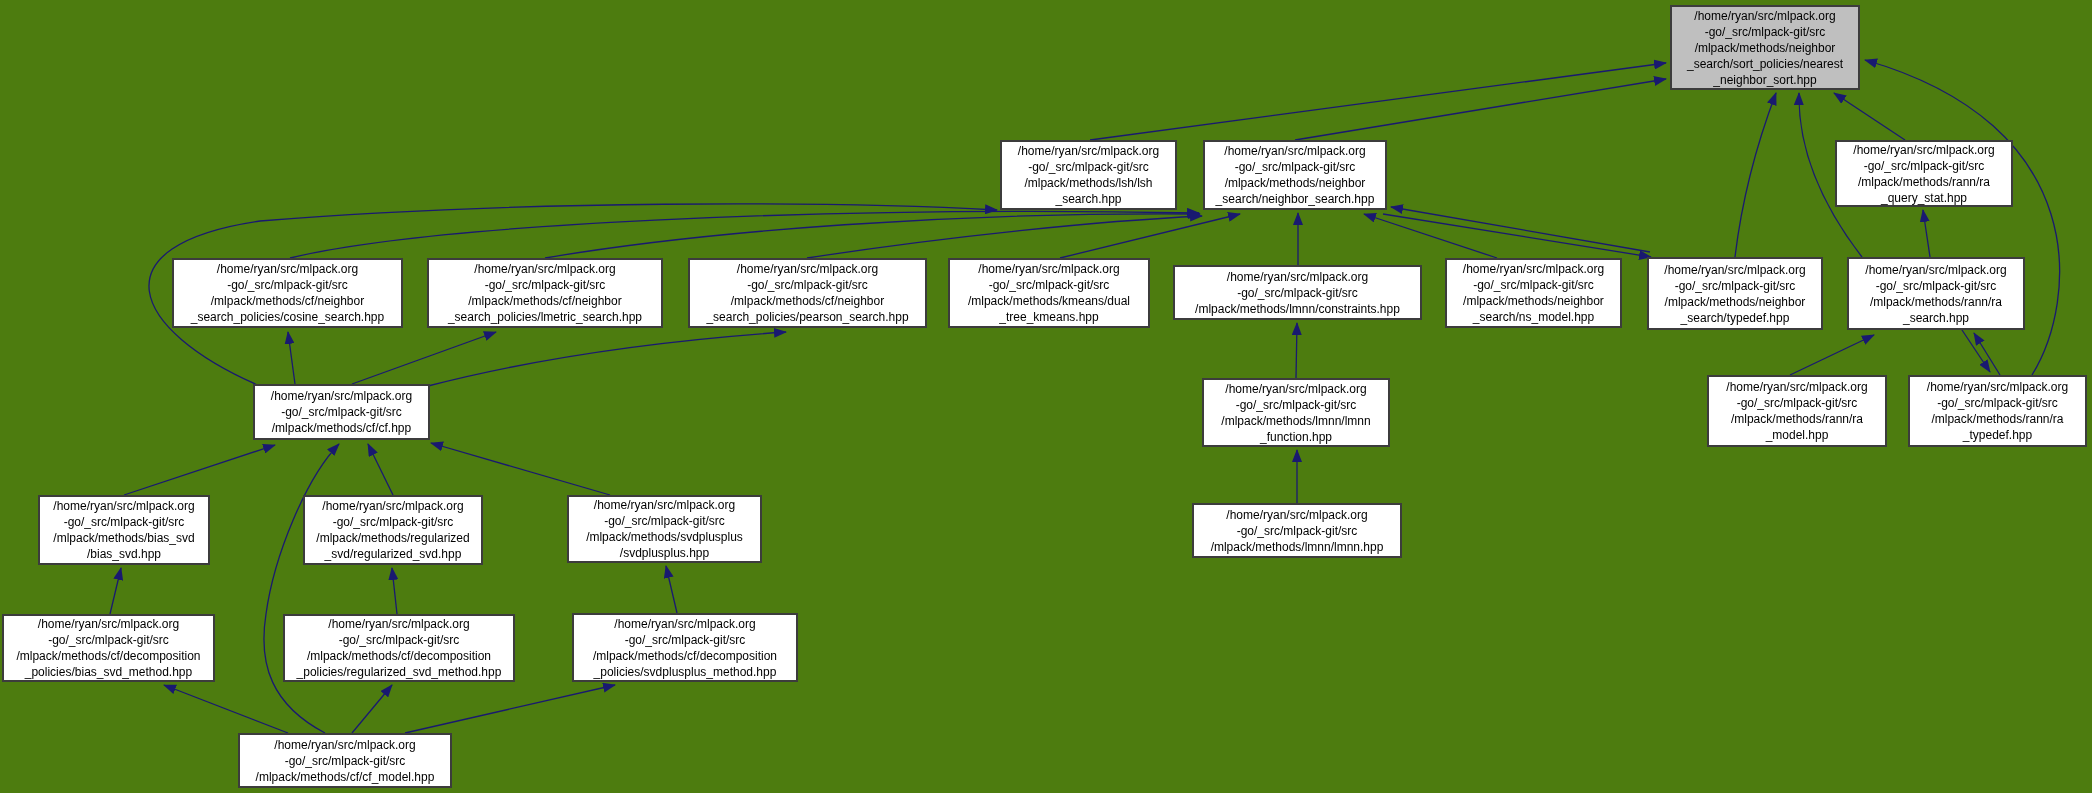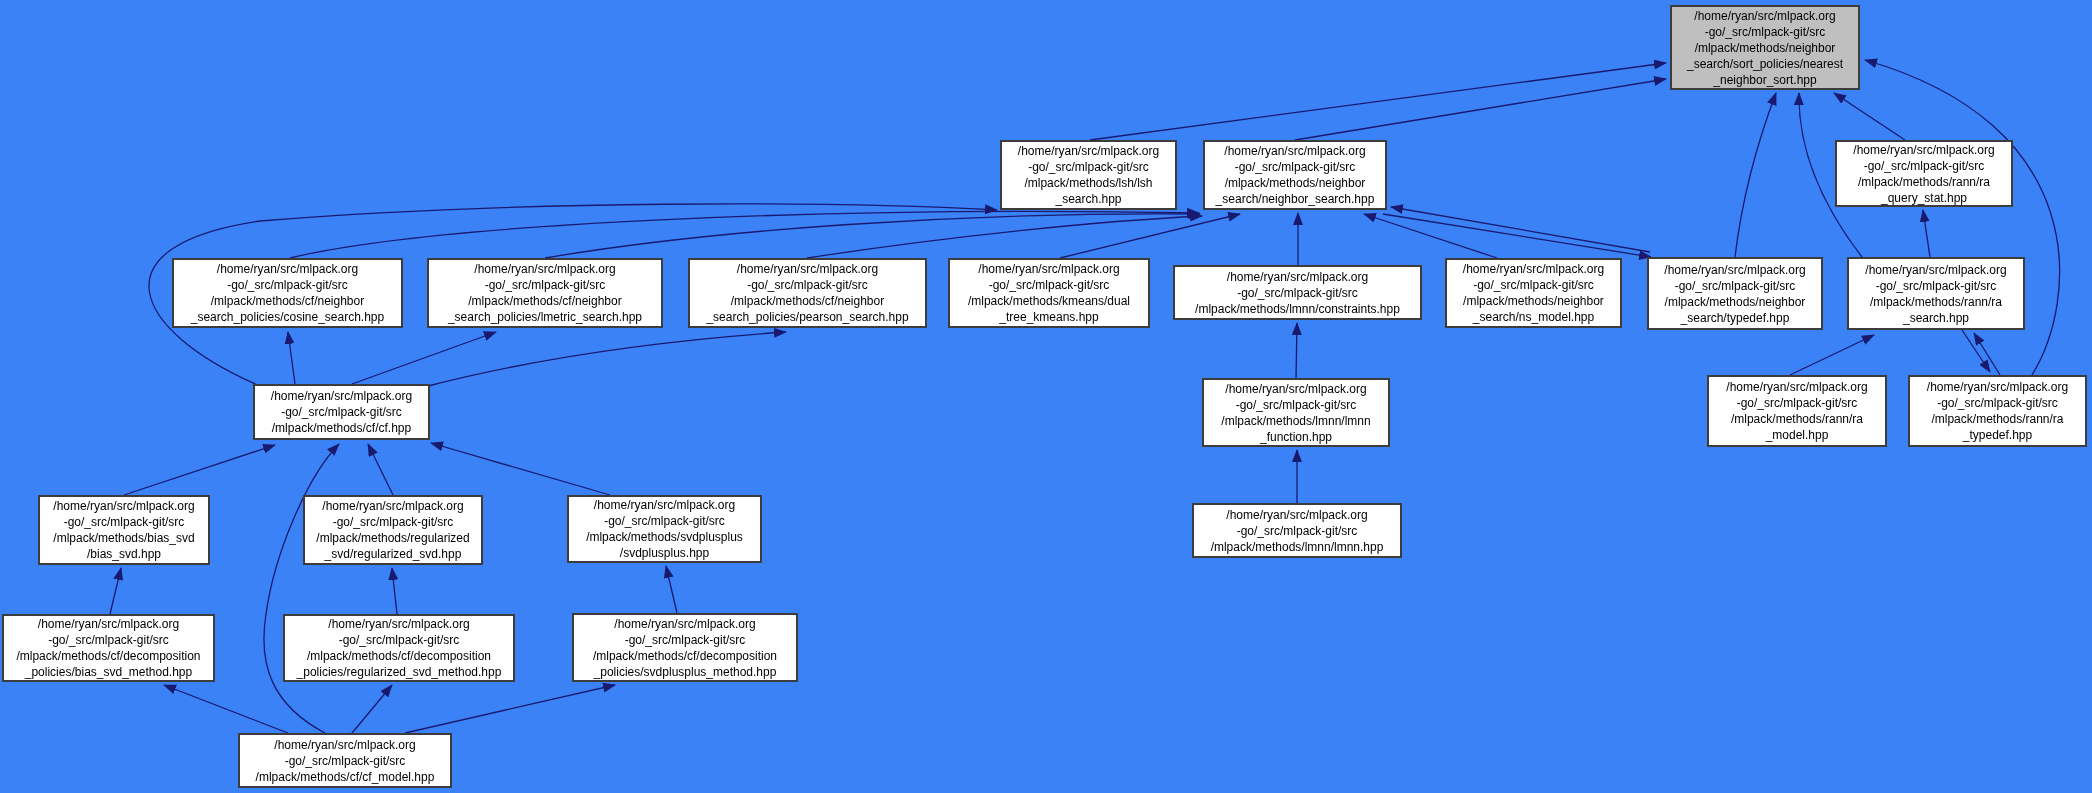--- a/index.html
+++ b/index.html
@@ -1,19 +1,19 @@
 <!DOCTYPE html>
 <html><head>
 <meta charset="utf-8">
 <style>
   html,body { margin:0; padding:0; background:#ffffff; }
   #canvas {
     position:relative;
     width:2092px; height:793px;
-    background:#3b82f6;
+    background:#4d7c0f;
     font-family:"Liberation Sans", sans-serif;
     overflow:hidden;
   }
   #edges { position:absolute; left:0; top:0; width:2092px; height:793px; }
   .node {
     position:absolute;
     box-sizing:border-box;
     border:2px solid #3c3c3c;
     background:#ffffff;
     color:#000000;

